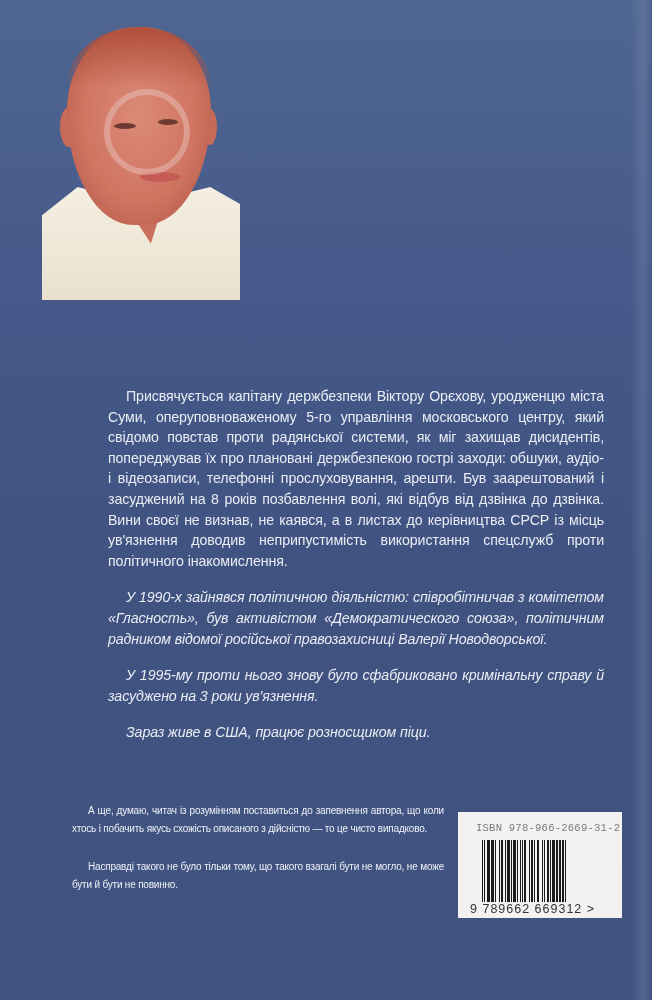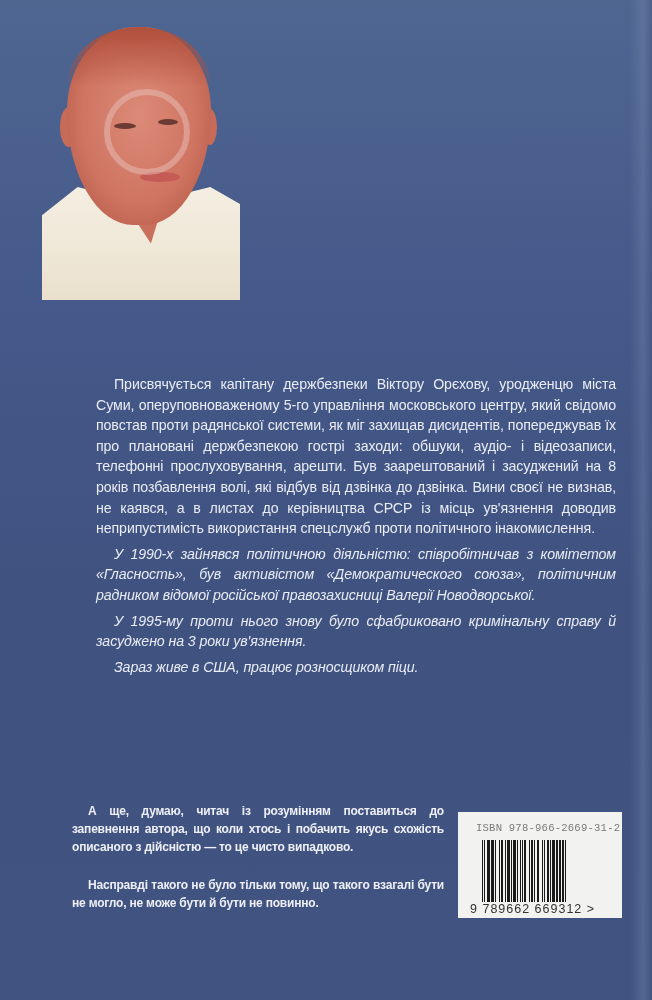--- a/index.html
+++ b/index.html
@@ -60,27 +60,27 @@
   }
   .bio p { margin: 0; text-indent: 22px; }
 
   
   .dedication {
     position: absolute; left: 92px; top: 370px; width: 528px;
     color: #e9ecf3; font-family: "Liberation Sans", sans-serif;
     font-size: 14.2px; line-height: 20.6px; text-align: justify;
     letter-spacing: -0.1px;
   }
-  .dedication p { margin: 4px; text-indent: 18px; }
+  .dedication p { margin: 16px; text-indent: 18px; }
   .dedication p + p { margin-top: 5px; font-style: italic; }
 
   
   .disclaimer {
     position: absolute; left: 72px; top: 802px; width: 372px;
-    color: #eef0f6; font-weight: bold; font-size: 12px; line-height: 18px;
+    color: #eef0f6; font-weight: normal; font-size: 10px; line-height: 18px;
     text-align: justify; font-family: "Liberation Sans", sans-serif;
     letter-spacing: -0.2px;
   }
   .disclaimer p { margin: 0; text-indent: 16px; }
   .disclaimer p + p { margin-top: 20px; }
 
   
   .barcode-box {
     position: absolute; left: 458px; top: 812px; width: 164px; height: 106px;
     background: #f2f2f0;

